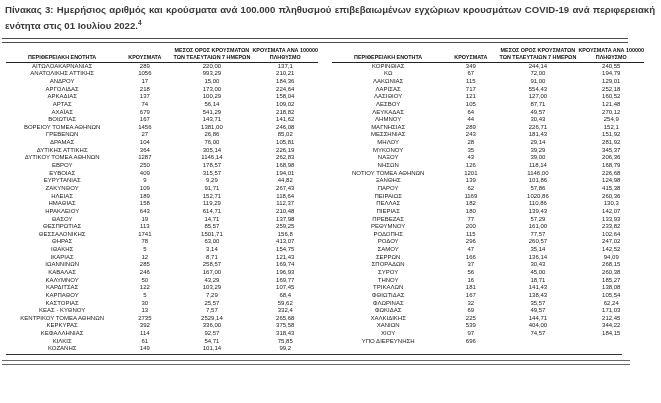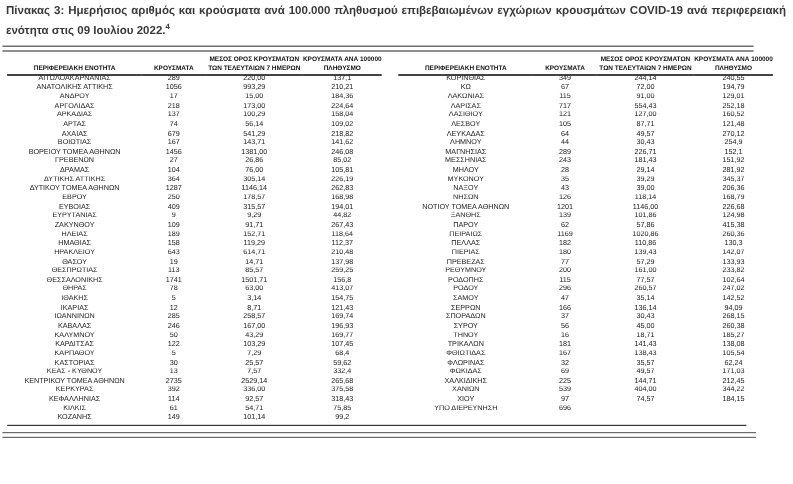--- a/index.html
+++ b/index.html
@@ -77,21 +77,21 @@
     border-top:1.4px solid #6a6a6a;
     border-bottom:1.4px solid #6a6a6a;
   }
 </style>
 </head>
 <body>
 
 <div class="page">
 
   <div class="title">
-    <span>Πίνακας 3:  Ημερήσιος αριθμός και κρούσματα ανά 100.000 πληθυσμού επιβεβαιωμένων εγχώριων κρουσμάτων COVID-19 ανά περιφερειακή ενότητα στις 09 Ιουλίου 2022.</span><sup>4</sup>
+    <span>Πίνακας 3:  Ημερήσιος αριθμός και κρούσματα ανά 100.000 πληθυσμού επιβεβαιωμένων εγχώριων κρουσμάτων COVID-19 ανά περιφερειακή ενότητα στις 01 Ιουλίου 2022.</span><sup>4</sup>
   </div>
 
   <div class="rule-double"></div>
 
   <div class="tables">
 
     <div class="half">
       <table>
         <colgroup>
           <col class="c-region">

